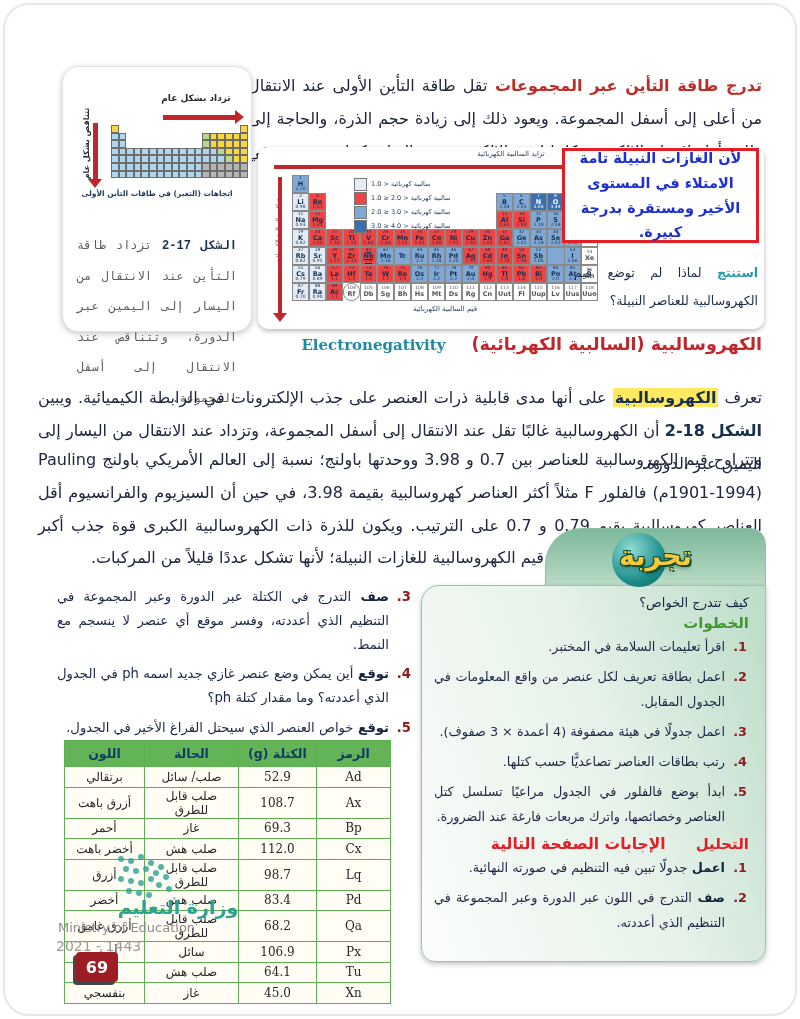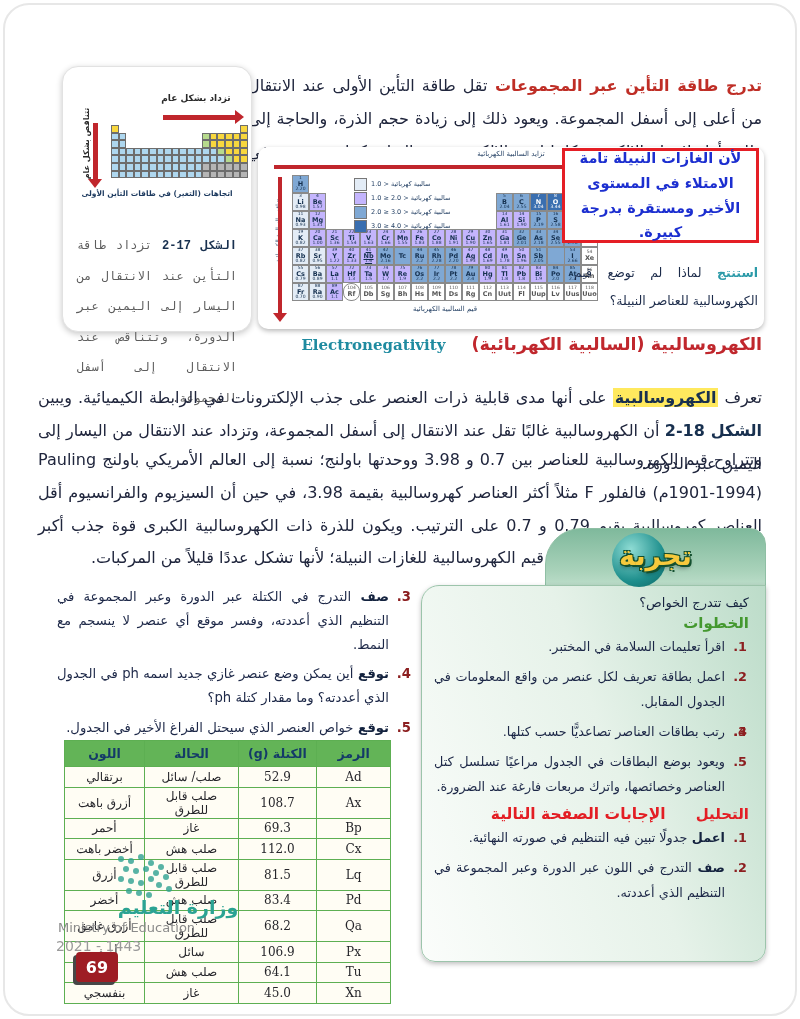--- a/index.html
+++ b/index.html
@@ -36,21 +36,21 @@
   .f18{left:258px;top:147px;width:506px;height:182px;background:#fff;border-radius:10px;
        box-shadow:0 2px 5px rgba(0,0,0,.28);}
   .f18-toplabel{left:0;top:3px;width:100%;text-align:center;font-size:7px;color:#1d3a5f;}
   .f18-harrow{left:16px;top:18px;width:468px;height:4px;}
   .f18-varrow{left:20px;top:30px;height:136px;width:4px;}
   .f18-vlabel{left:-36px;top:80px;width:110px;font-size:6px;color:#1d3a5f;transform:rotate(-90deg);text-align:center;}
   .pt-grid{left:34px;top:28px;display:grid;grid-template-columns:repeat(18,17px);grid-auto-rows:18px;}
   .pcell{border:0.5px solid #8a8a8a;display:flex;flex-direction:column;align-items:center;
          justify-content:center;line-height:1.05;color:#15304f;overflow:hidden;}
   .pn{font-size:4.5px;} .ps{font-size:6.5px;font-weight:bold;} .pv{font-size:4.5px;}
-  .l0{background:#e3ecf6;} .l1{background:#c4b5fd;} .l2{background:#7fa8d4;}
+  .l0{background:#e3ecf6;} .l1{background:#ef4444;} .l2{background:#7fa8d4;}
   .l3{background:#3a6fb0;color:#fff;} .l4{background:#ffffff;color:#555;}
   .legend{left:96px;top:30px;width:130px;}
   .lg-row{display:flex;align-items:center;height:14px;direction:ltr;}
   .lg-sw{width:11px;height:11px;border:0.5px solid #777;margin-right:4px;flex:0 0 auto;}
   .lg-tx{font-size:6.5px;color:#1d3a5f;white-space:nowrap;}
   .f18-caption{left:34px;top:158px;width:306px;text-align:center;font-size:7px;color:#1d3a5f;}
   
   .callout{left:562px;top:148px;width:197px;height:95px;background:#fff;border:3px solid #e51e25;
            box-sizing:border-box;display:flex;align-items:center;justify-content:center;z-index:6;
            font-size:14.5px;font-weight:bold;color:#1c2fd0;line-height:1.7;text-align:center;padding:2px 5px;}
@@ -688,23 +688,23 @@
 
   <div class="abs exp-tab"></div>
   <div class="abs exp-sphere"></div>
   <div class="abs exp-tabtitle">تجربة</div>
   <div class="abs exp-panel rtl">
     <div class="exp-q">كيف تتدرج الخواص؟</div>
     <div class="exp-sub">الخطوات</div>
     <div>
         <div class="nitem"><span class="nnum">1.</span><span>اقرأ تعليمات السلامة في المختبر.</span></div>
         <div class="nitem"><span class="nnum">2.</span><span>اعمل بطاقة تعريف لكل عنصر من واقع المعلومات في الجدول المقابل.</span></div>
-        <div class="nitem"><span class="nnum">3.</span></div>
+        <div class="nitem"><span class="nnum">3.</span><span>اعمل جدولًا في هيئة مصفوفة (4 أعمدة × 3 صفوف).</span></div>
         <div class="nitem"><span class="nnum">4.</span><span>رتب بطاقات العناصر تصاعديًّا حسب كتلها.</span></div>
-        <div class="nitem"><span class="nnum">5.</span><span>ويعود بوضع البطاقات في الجدول مراعيًا تسلسل كتل العناصر وخصائصها، واترك مربعات فارغة عند الضرورة.</span></div>
+        <div class="nitem"><span class="nnum">5.</span><span>ابدأ بوضع فالفلور في الجدول مراعيًا تسلسل كتل العناصر وخصائصها، واترك مربعات فارغة عند الضرورة.</span></div>
       </div>
     <div class="an-head">
       <span class="an-label">التحليل</span>
       <span class="an-note">الإجابات الصفحة التالية</span>
     </div>
     <div>
         <div class="nitem"><span class="nnum">1.</span><span class="nbold">اعمل </span><span>جدولًا تبين فيه التنظيم في صورته النهائية.</span></div>
         <div class="nitem"><span class="nnum">2.</span><span class="nbold">صف </span><span>التدرج في اللون عبر الدورة وعبر المجموعة في التنظيم الذي أعددته.</span></div>
       </div>
   </div>
@@ -744,21 +744,21 @@
           <td>أحمر</td>
         </tr>
         <tr>
           <td>Cx</td>
           <td>112.0</td>
           <td>صلب هش</td>
           <td>أخضر باهت</td>
         </tr>
         <tr>
           <td>Lq</td>
-          <td>81.5</td>
+          <td>98.7</td>
           <td>صلب قابل للطرق</td>
           <td>أزرق</td>
         </tr>
         <tr>
           <td>Pd</td>
           <td>83.4</td>
           <td>صلب هش</td>
           <td>أخضر</td>
         </tr>
         <tr>

